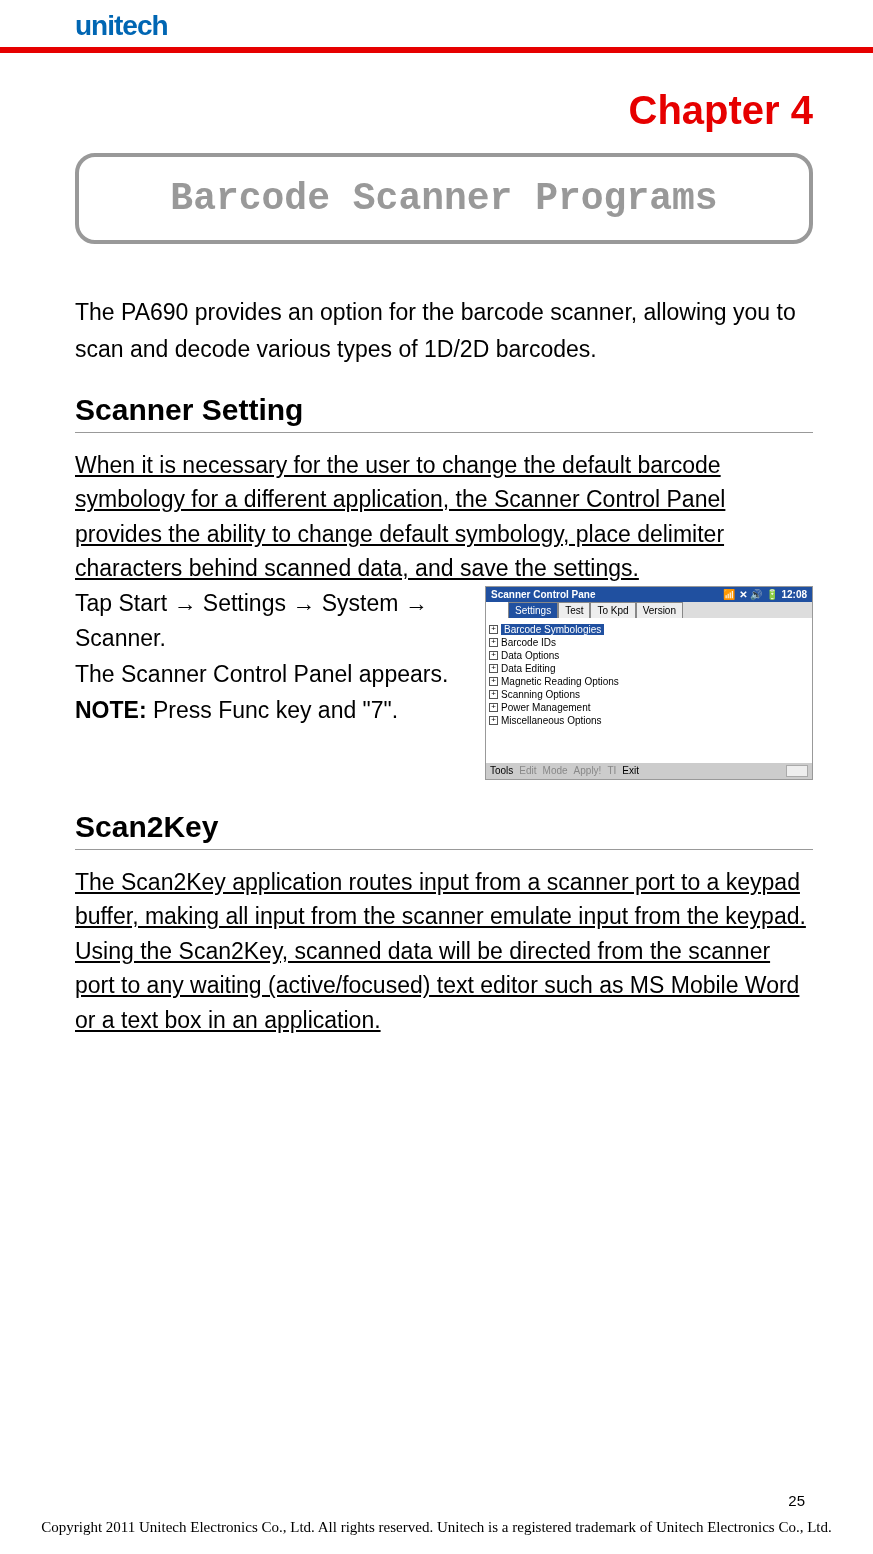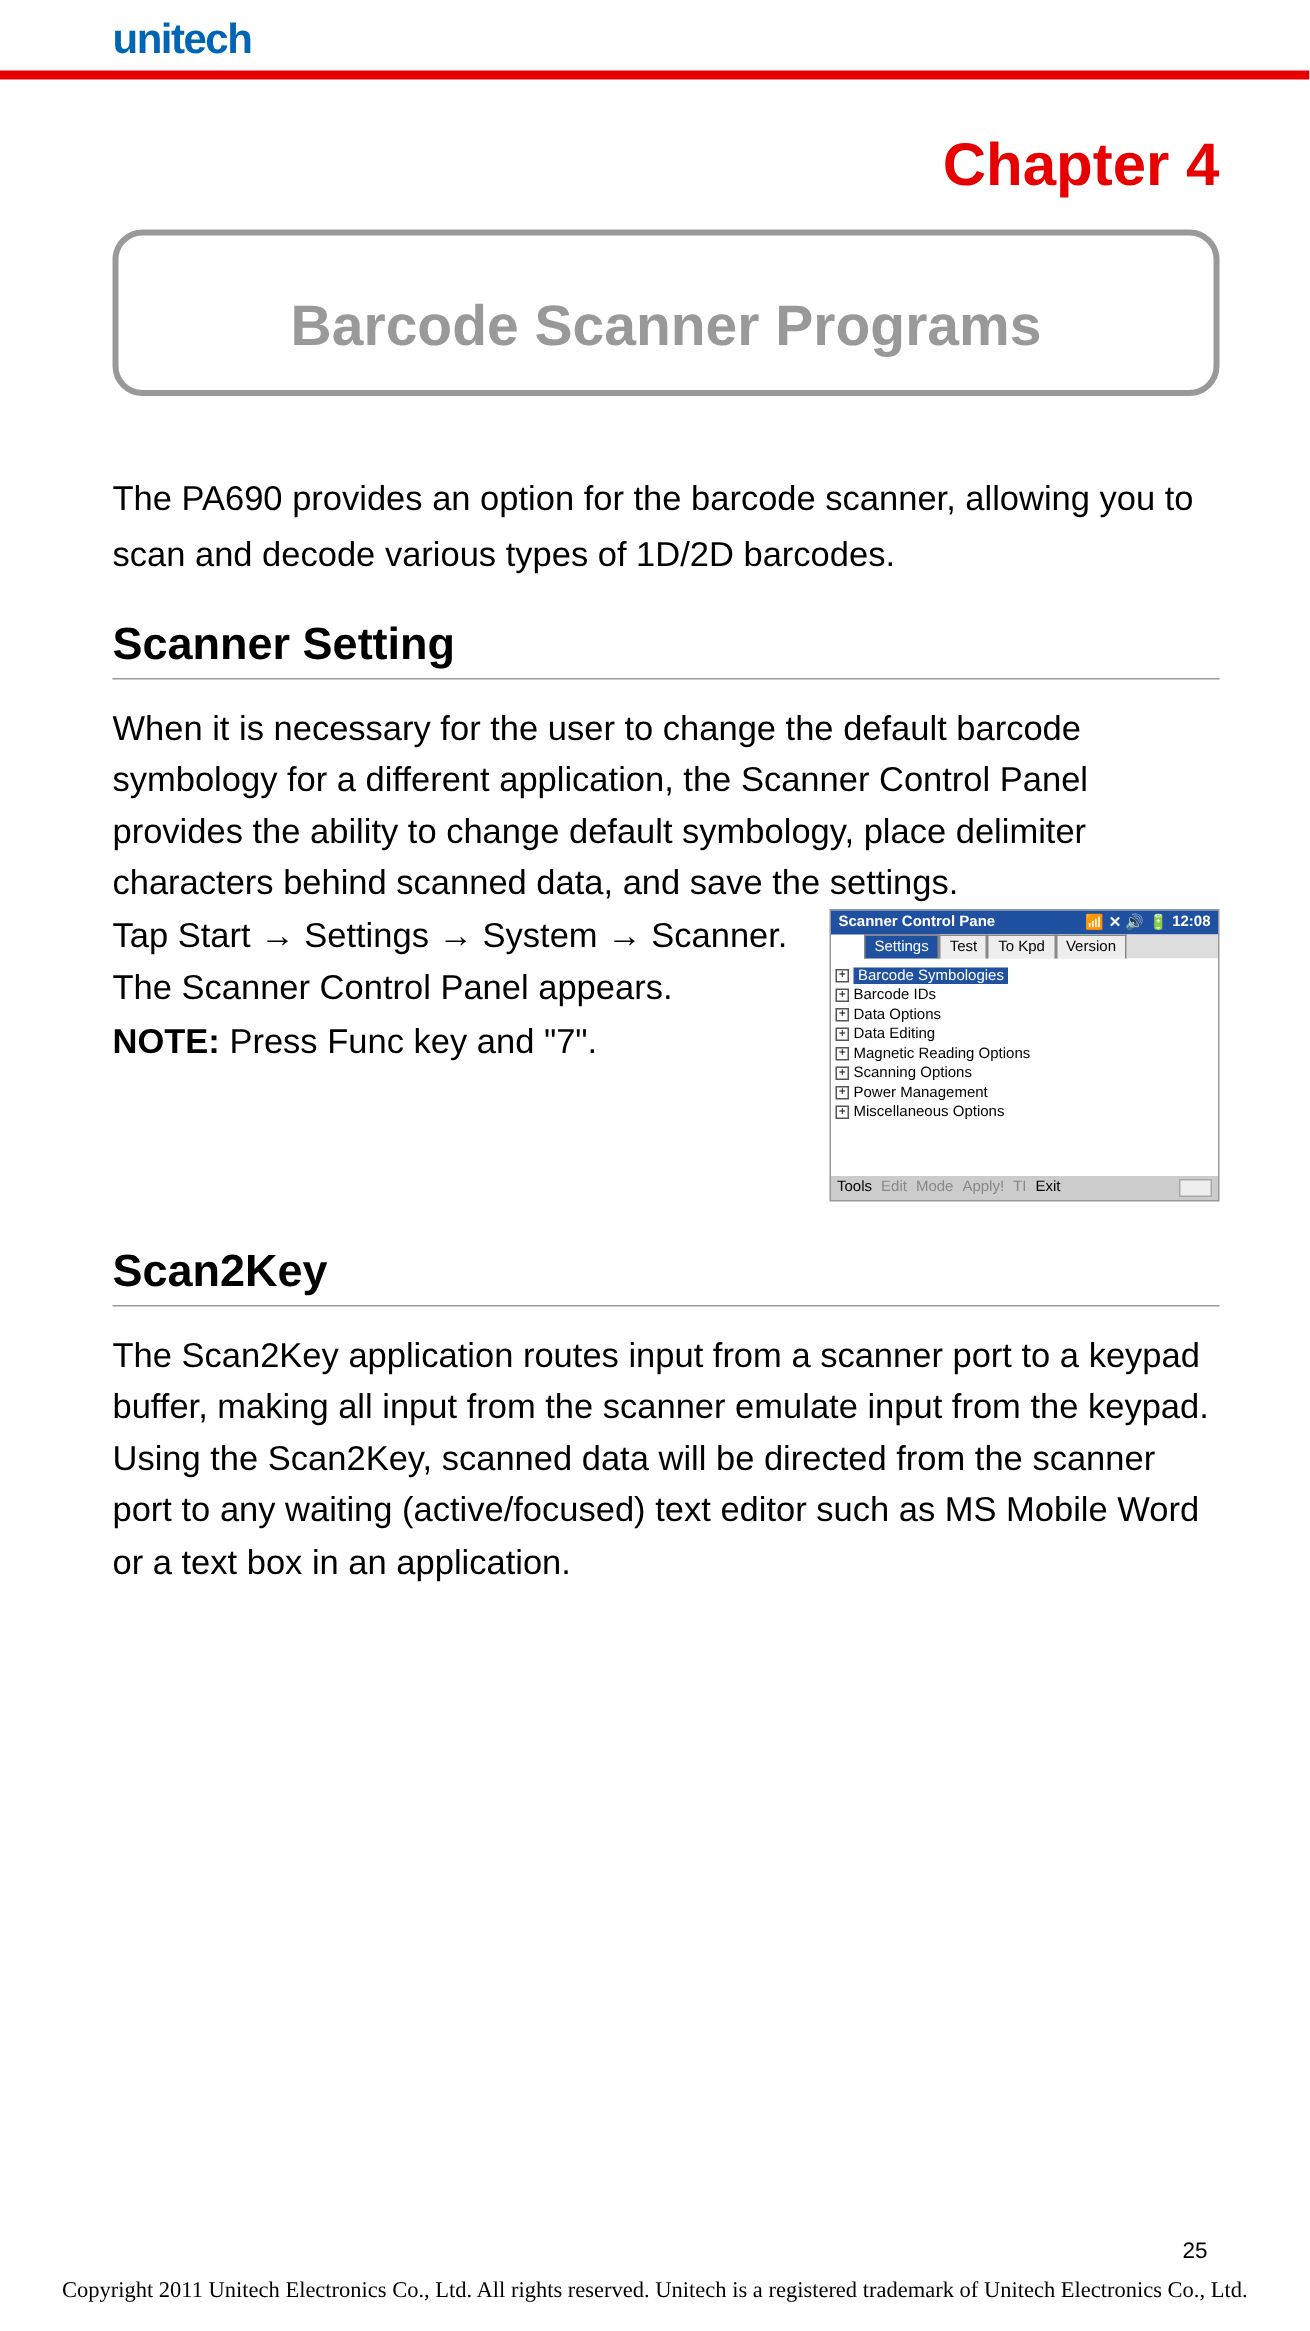--- a/index.html
+++ b/index.html
@@ -44,22 +44,21 @@
       border: 4px solid #999;
       border-radius: 20px;
       padding: 20px 30px;
       text-align: center;
       margin-bottom: 50px;
     }
     .section-title-box h1 {
       color: #999;
       font-size: 38px;
       font-weight: bold;
-      font-family: Liberation Sans, sans-serif;
-      margin-top: 20px;
+      font-family: Liberation Mono, monospace;
     }
     .intro-text {
       font-size: 23px;
       line-height: 1.6;
       margin-bottom: 25px;
       font-family: Arial, sans-serif;
     }
     .h2 {
       font-size: 30px;
       font-weight: bold;
@@ -68,33 +67,34 @@
     }
     .thin-line {
       height: 1px;
       background: #999;
       margin-bottom: 15px;
     }
     .section-body {
       font-size: 23px;
       line-height: 1.5;
       font-family: Arial, sans-serif;
+      text-decoration: underline;
     }
     .setting-row {
       display: flex;
       gap: 20px;
       align-items: flex-start;
     }
     .setting-text {
       flex: 1;
       font-size: 23px;
       line-height: 1.55;
     }
     .screenshot {
-      width: 260px;
+      width: 328px;
       border: 1px solid #999;
       font-size: 10px;
       font-family: Arial, sans-serif;
       background: white;
       flex-shrink: 0;
     }
     .ss-titlebar {
       background: #2050a0;
       color: white;
       display: flex;

